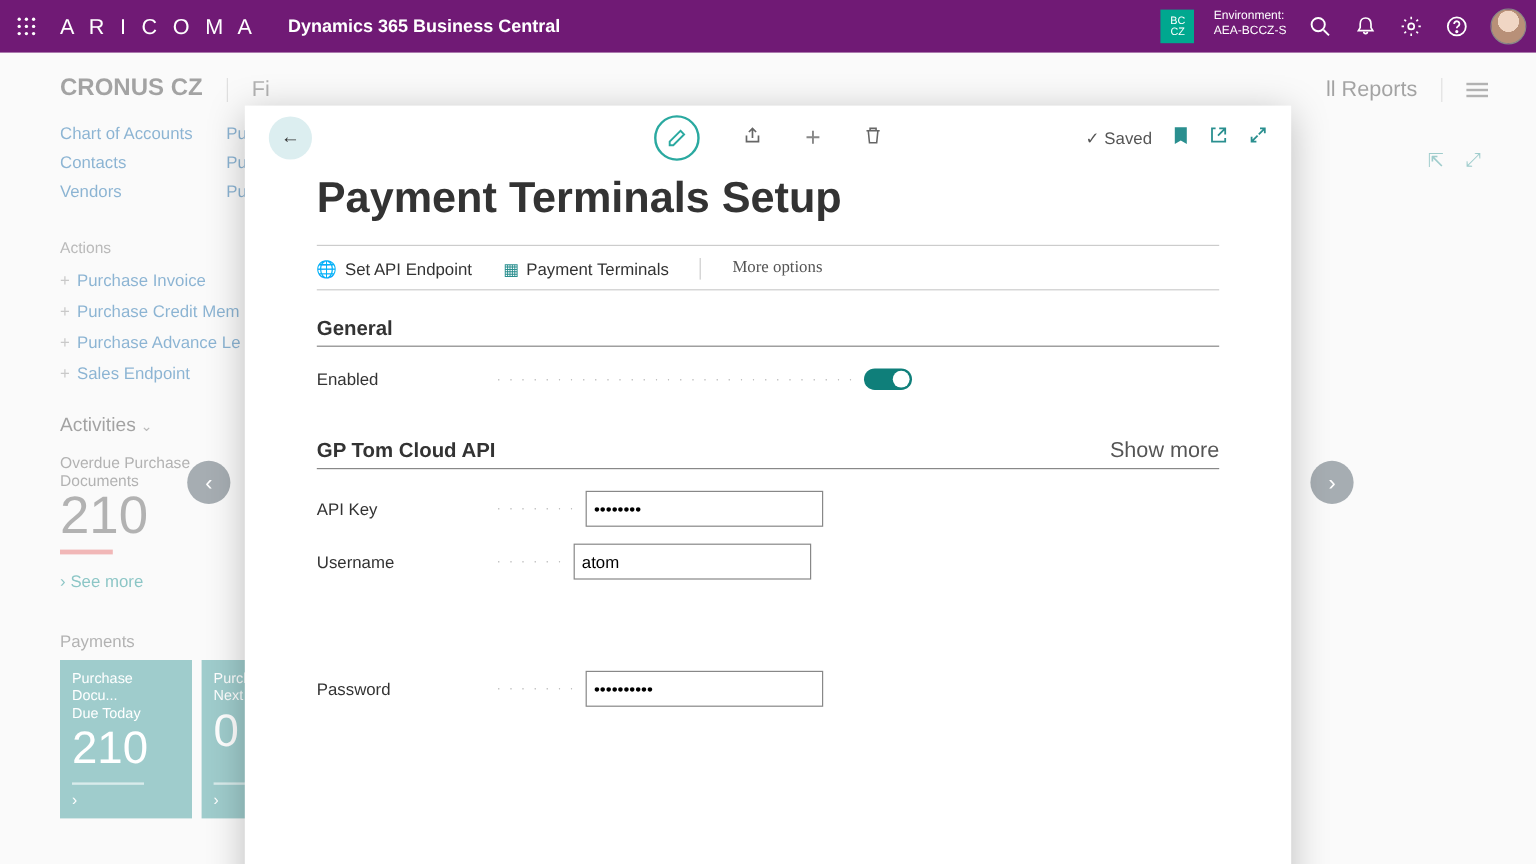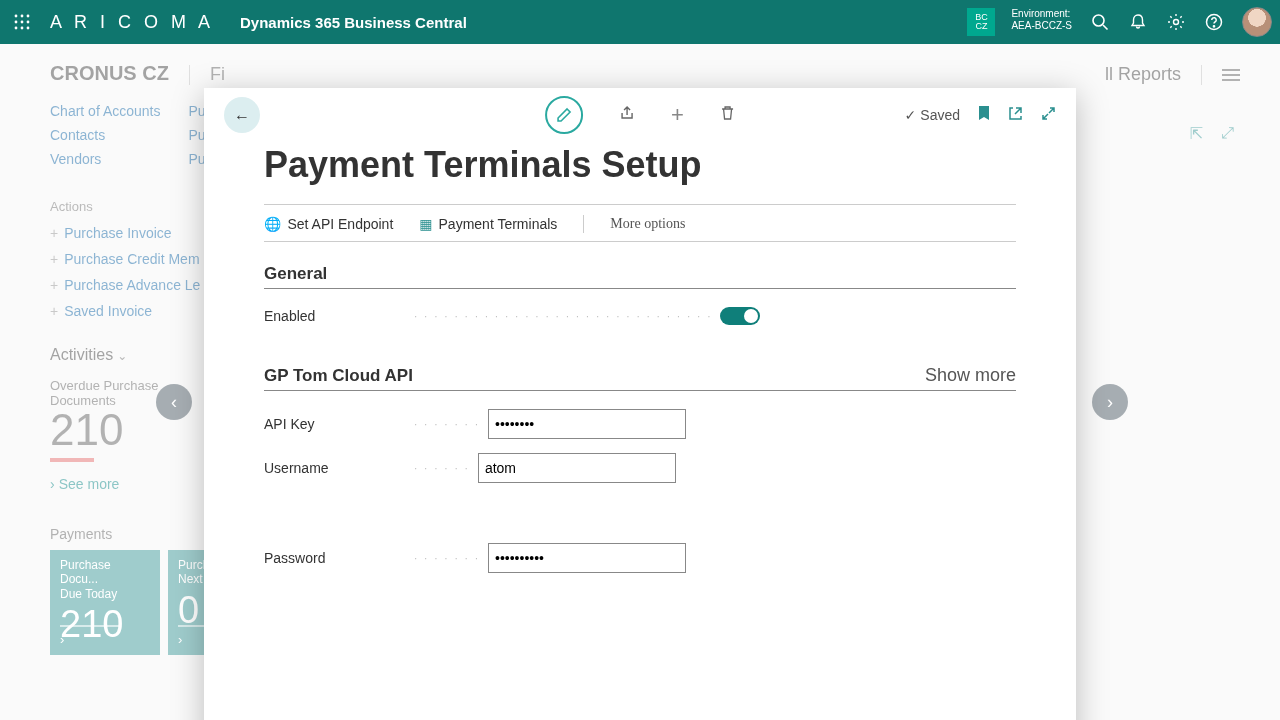--- a/index.html
+++ b/index.html
@@ -1,19 +1,19 @@
 <!DOCTYPE html>
 <html><head>
 <meta charset="utf-8">
 <style>
   * { box-sizing: border-box; margin: 0; padding: 0; font-family: "Segoe UI", Arial, sans-serif; }
   body { width: 1280px; height: 720px; overflow: hidden; background: #fff; }
 
   
-  .topbar { height:44px; background:#0f766e; color:#fff; display:flex; align-items:center; padding:0 8px; }
+  .topbar { height:44px; background:#701a75; color:#fff; display:flex; align-items:center; padding:0 8px; }
   .waffle { width:28px; height:28px; display:flex; align-items:center; justify-content:center; cursor:pointer; }
   .waffle svg { width:16px; height:16px; }
   .brand { margin-left:14px; letter-spacing:4px; font-weight:300; font-size:18px; }
   .app-title { margin-left:26px; font-size:15px; font-weight:600; }
   .top-right { margin-left:auto; display:flex; align-items:center; gap:18px; }
   .env-badge { display:flex; align-items:flex-start; gap:16px; }
   .env-sq { width:28px; height:28px; background:#00a88f; color:#fff; font-size:9px; display:flex; flex-direction:column; align-items:center; justify-content:center; line-height:1; }
   .env-txt { font-size:10px; line-height:1.2; }
   .top-ico { width:20px; height:20px; display:flex; align-items:center; justify-content:center; cursor:pointer; }
   .avatar { width:30px; height:30px; border-radius:50%; background:radial-gradient(circle at 50% 35%, #f0d6c4 38%, #b89078 39%); border:1px solid #888; }
@@ -44,21 +44,21 @@
 
   .kpi-block { margin-top:14px; }
   .kpi-label { font-size:13px; color:#555; }
   .kpi-num { font-size:44px; color:#555; font-weight:300; line-height:1; }
   .kpi-bar { width:44px; height:4px; background:#e06060; margin-top:6px; }
   .see-more { margin-top:14px; color:#008080; font-size:14px; cursor:pointer; }
   .see-more::before { content:"›"; margin-right:4px; }
 
   .payments-hdr { margin-top:34px; font-size:14px; color:#555; }
   .tiles { margin-top:8px; display:flex; gap:8px; }
-  .tile { width:110px; height:105px; background:#2a8f8f; color:#fff; padding:8px 10px; position:relative; }
+  .tile { width:110px; height:132px; background:#2a8f8f; color:#fff; padding:8px 10px; position:relative; }
   .tile .t-label { font-size:12px; line-height:1.2; }
   .tile .t-num { font-size:38px; font-weight:300; margin-top:2px; }
   .tile .t-bar { position:absolute; left:10px; bottom:28px; width:60px; height:2px; background:rgba(255,255,255,0.6);}
   .tile .t-arrow { position:absolute; left:10px; bottom:8px; font-size:13px; }
 
   .nav-circle { position:absolute; top:340px; width:36px; height:36px; border-radius:50%; background:#3b4a55; color:#fff; display:flex; align-items:center; justify-content:center; font-size:18px; cursor:pointer; z-index:3;}
   .nav-left { left:156px; }
   .nav-right { left:1092px; }
 
   .pin-icons { position:absolute; right:46px; top:80px; display:flex; gap:18px; color:#2a8f8f; z-index:3;}
@@ -88,21 +88,21 @@
 
   .field-row { display:flex; align-items:center; margin-top:18px; gap:40px;}
   .field { display:flex; align-items:center; }
   .field label { font-size:14px; color:#333; width:150px; position:relative; white-space:nowrap;}
   .dots { flex:0 0 auto; color:#bbb; letter-spacing:2px; font-size:10px; margin:0 8px 0 0;}
   .field input[type=text], .field input[type=password] { width:198px; height:30px; border:1px solid #888; padding:0 6px; font-size:14px;}
   
   .toggle { width:40px; height:18px; border-radius:10px; background:#0f7f7a; position:relative; cursor:pointer;}
   .toggle .knob { position:absolute; right:2px; top:2px; width:14px; height:14px; border-radius:50%; background:#fff;}
 
-  .two-col { display:flex; gap:60px; margin-top:18px; flex-wrap:wrap;}
+  .two-col { display:flex; gap:76px; margin-top:18px; flex-wrap:wrap;}
   .two-col .field { margin-top:0;}
   .two-col .colblock { display:flex; flex-direction:column; gap:14px;}
 </style>
 </head>
 <body>
 
 <div class="topbar">
   <div class="waffle">
     <svg viewBox="0 0 16 16" fill="#fff">
         <circle cx="2" cy="2" r="1.4"></circle>
@@ -186,21 +186,21 @@
         <a>Pur</a>
         <a>Pur</a>
       </div>
     </div>
 
     <div class="actions-hdr">Actions</div>
     <div class="action-list">
       <div><span class="plus">+</span><span>Purchase Invoice</span></div>
       <div><span class="plus">+</span><span>Purchase Credit Mem</span></div>
       <div><span class="plus">+</span><span>Purchase Advance Le</span></div>
-      <div><span class="plus">+</span><span>Saved Invoice</span></div>
+      <div><span class="plus">+</span><span>Sales Endpoint</span></div>
     </div>
 
     <div class="activities-hdr"><span>Activities</span><span class="chev-sm">⌄</span></div>
 
     <div class="kpi-block">
       <div class="kpi-label">Overdue Purchase</div>
       <div class="kpi-label">Documents</div>
       <div class="kpi-num">210</div>
       <div class="kpi-bar"></div>
       <div class="see-more">See more</div>

